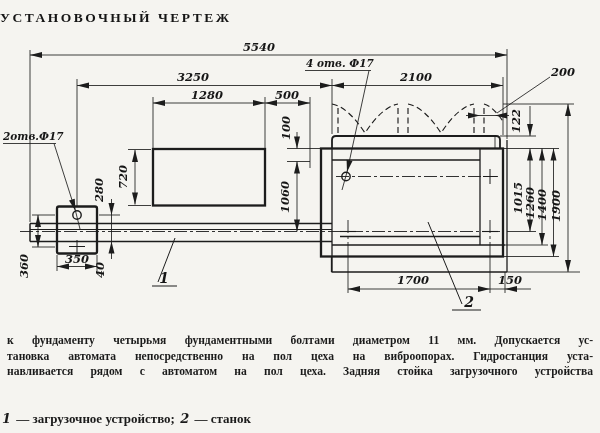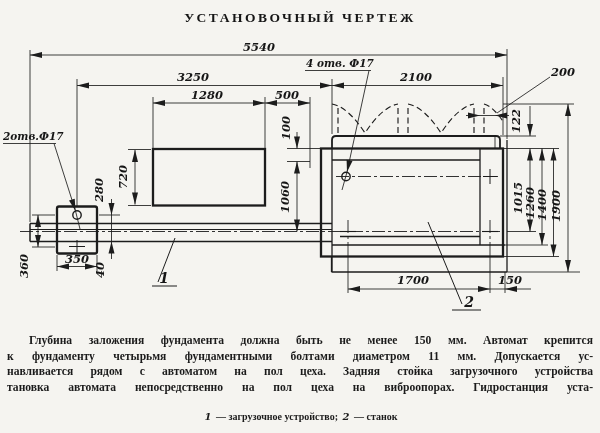--- a/index.html
+++ b/index.html
@@ -1,37 +1,37 @@
 <!DOCTYPE html>
 <html><head>
 <meta charset="utf-8">
 <style>
   html,body{margin:0;padding:0;background:#e8e8e6;}
   #page{position:relative;width:600px;height:433px;background:#f5f4f0;overflow:hidden;
         font-family:"Liberation Serif",serif;color:#1a1a1a;}
-  #title{position:absolute;top:10px;left:0;width:600px;text-align:center;
+  #title{position:absolute;top:10px;left:0;width:600px;
          font-size:13.5px;font-weight:bold;letter-spacing:2.5px;color:#151515;}
   svg{position:absolute;top:0;left:0;}
   svg .s{stroke:#1c1c1c;fill:none;}
   svg .thick{stroke-width:2.3;}
   svg .med{stroke-width:1.3;}
   svg .thin{stroke-width:0.85;}
   svg .dashed{stroke-width:1.15;stroke-dasharray:6 3.5;}
   svg .dd{stroke-width:0.9;stroke-dasharray:13 3 3 3;}
   svg text{fill:#161616;}
   .dimtxt{font-family:"DejaVu Serif",serif;font-style:italic;font-weight:600;font-size:11.5px;}
   .lbltxt{font-family:"DejaVu Serif",serif;font-style:italic;font-weight:600;font-size:10.5px;}
   .parttxt{font-family:"DejaVu Serif",serif;font-style:italic;font-weight:700;font-size:14px;}
   #notes{position:absolute;top:333px;left:7px;width:586px;
          font-size:11.6px;line-height:15.6px;font-weight:700;color:#1b1b1b;}
   .pline{text-align:justify;text-align-last:justify;white-space:normal;}
   .pline.first{text-indent:22px;}
   .pline.last{text-align-last:left;}
-  #legend{position:absolute;top:411px;left:0;width:600px;text-align:center;
-          font-size:10px;font-weight:700;color:#1b1b1b;}
+  #legend{position:absolute;top:411px;left:0;width:600px;text-align:left;
+          font-size:13px;font-weight:700;color:#1b1b1b;}
   #legend .num{font-style:italic;font-family:"DejaVu Serif",serif;padding:0 2px;}
 </style>
 </head>
 <body>
 
 <div id="page">
 
   <div id="title">УСТАНОВОЧНЫЙ ЧЕРТЕЖ</div>
 
   <svg width="600" height="332" viewBox="0 0 600 332">
@@ -195,24 +195,23 @@
       <line class="s" stroke-width="1" x1="175" y1="238" x2="158" y2="282"></line>
       <line class="s" stroke-width="1" x1="152" y1="286" x2="177" y2="286"></line>
       <text class="parttxt" x="164" y="283" text-anchor="middle">1</text>
       <line class="s" stroke-width="1" x1="428" y1="222" x2="462" y2="304"></line>
       <line class="s" stroke-width="1" x1="452" y1="310" x2="481" y2="310"></line>
       <text class="parttxt" x="469" y="307" text-anchor="middle">2</text>
     </g>
   </svg>
 
   <div id="notes">
-    <div class="pline first">Глубина заложения фундамента должна быть не менее 150 мм. Автомат крепится</div>
     <div class="pline">к фундаменту четырьмя фундаментными болтами диаметром 11 мм. Допускается ус-</div>
+    <div class="pline">тановка автомата непосредственно на пол цеха на виброопорах. Гидростанция уста-</div>
     <div class="pline">навливается рядом с автоматом на пол цеха. Задняя стойка загрузочного устройства</div>
-    <div class="pline">тановка автомата непосредственно на пол цеха на виброопорах. Гидростанция уста-</div>
   </div>
 
   <div id="legend">
     <span class="num">1</span>
     <span>— загрузочное устройство;</span>
     <span class="num">2</span>
     <span>— станок</span>
   </div>
 
 </div>

